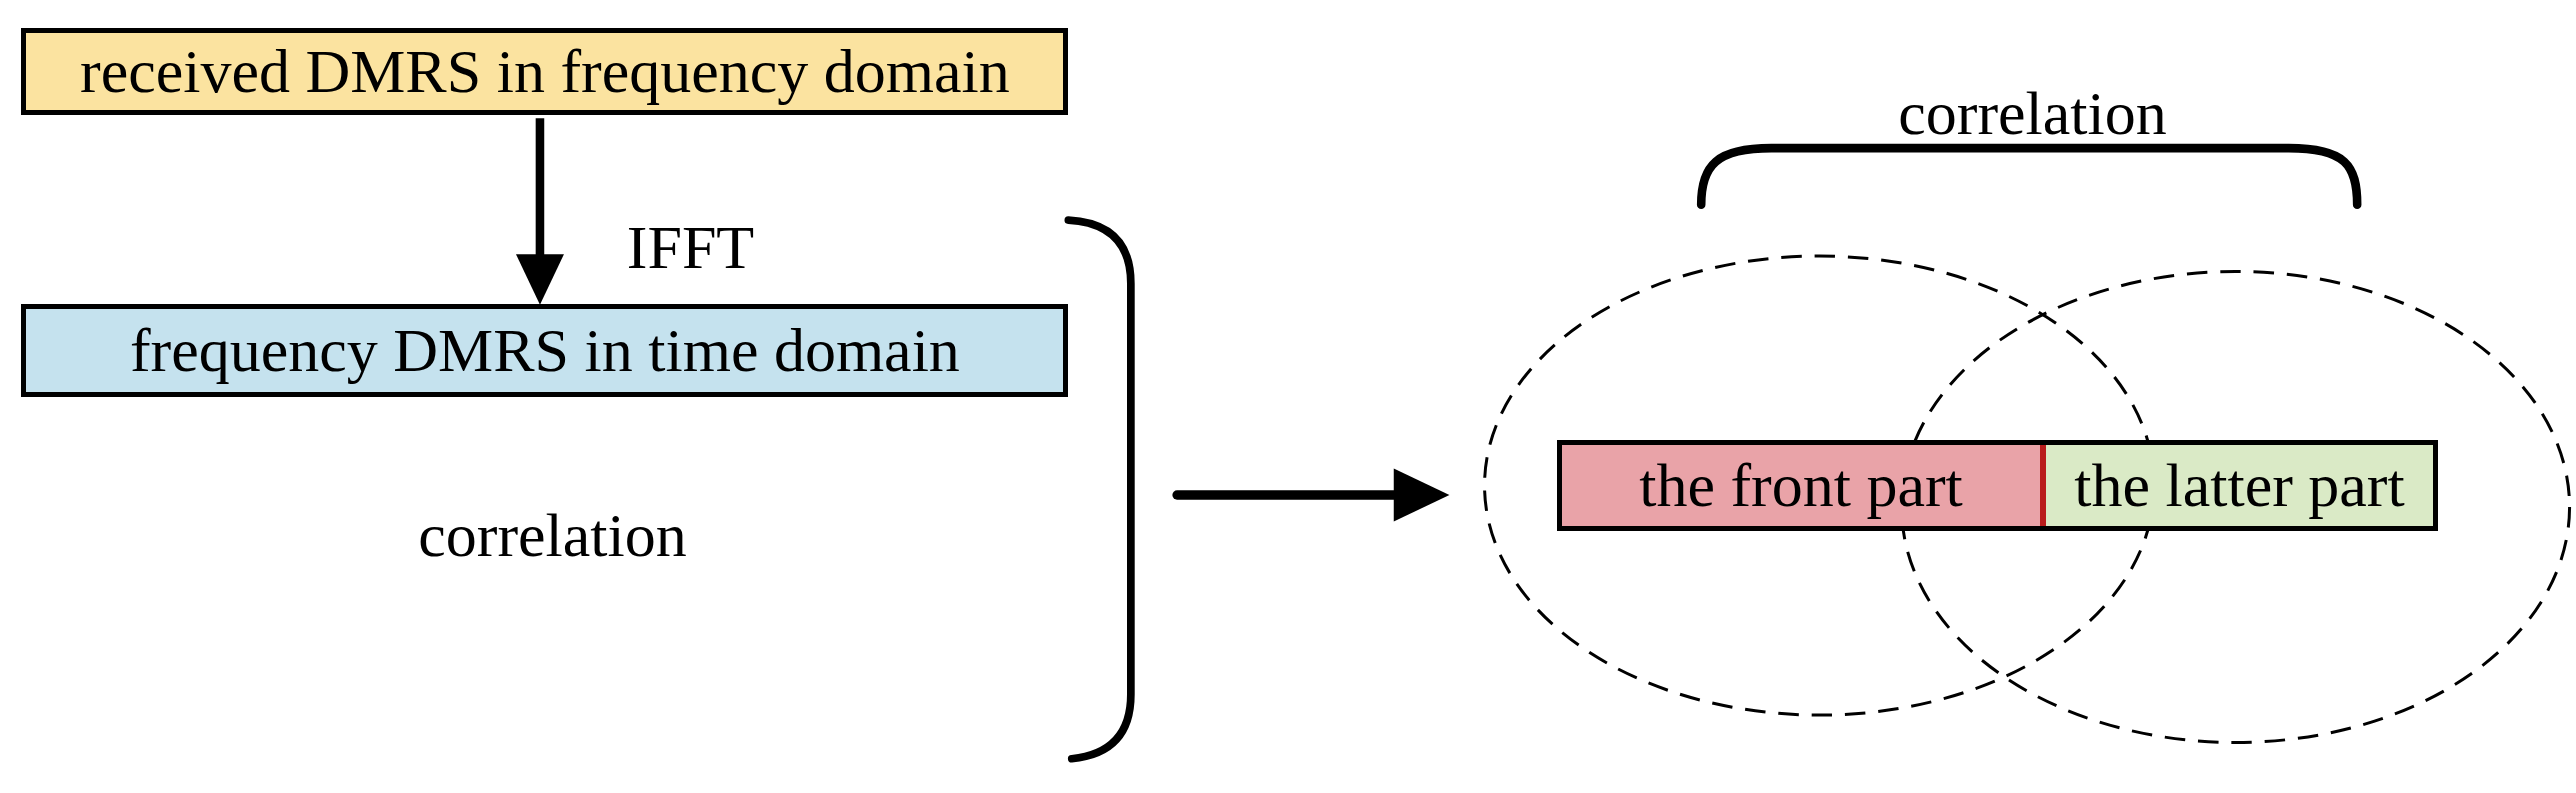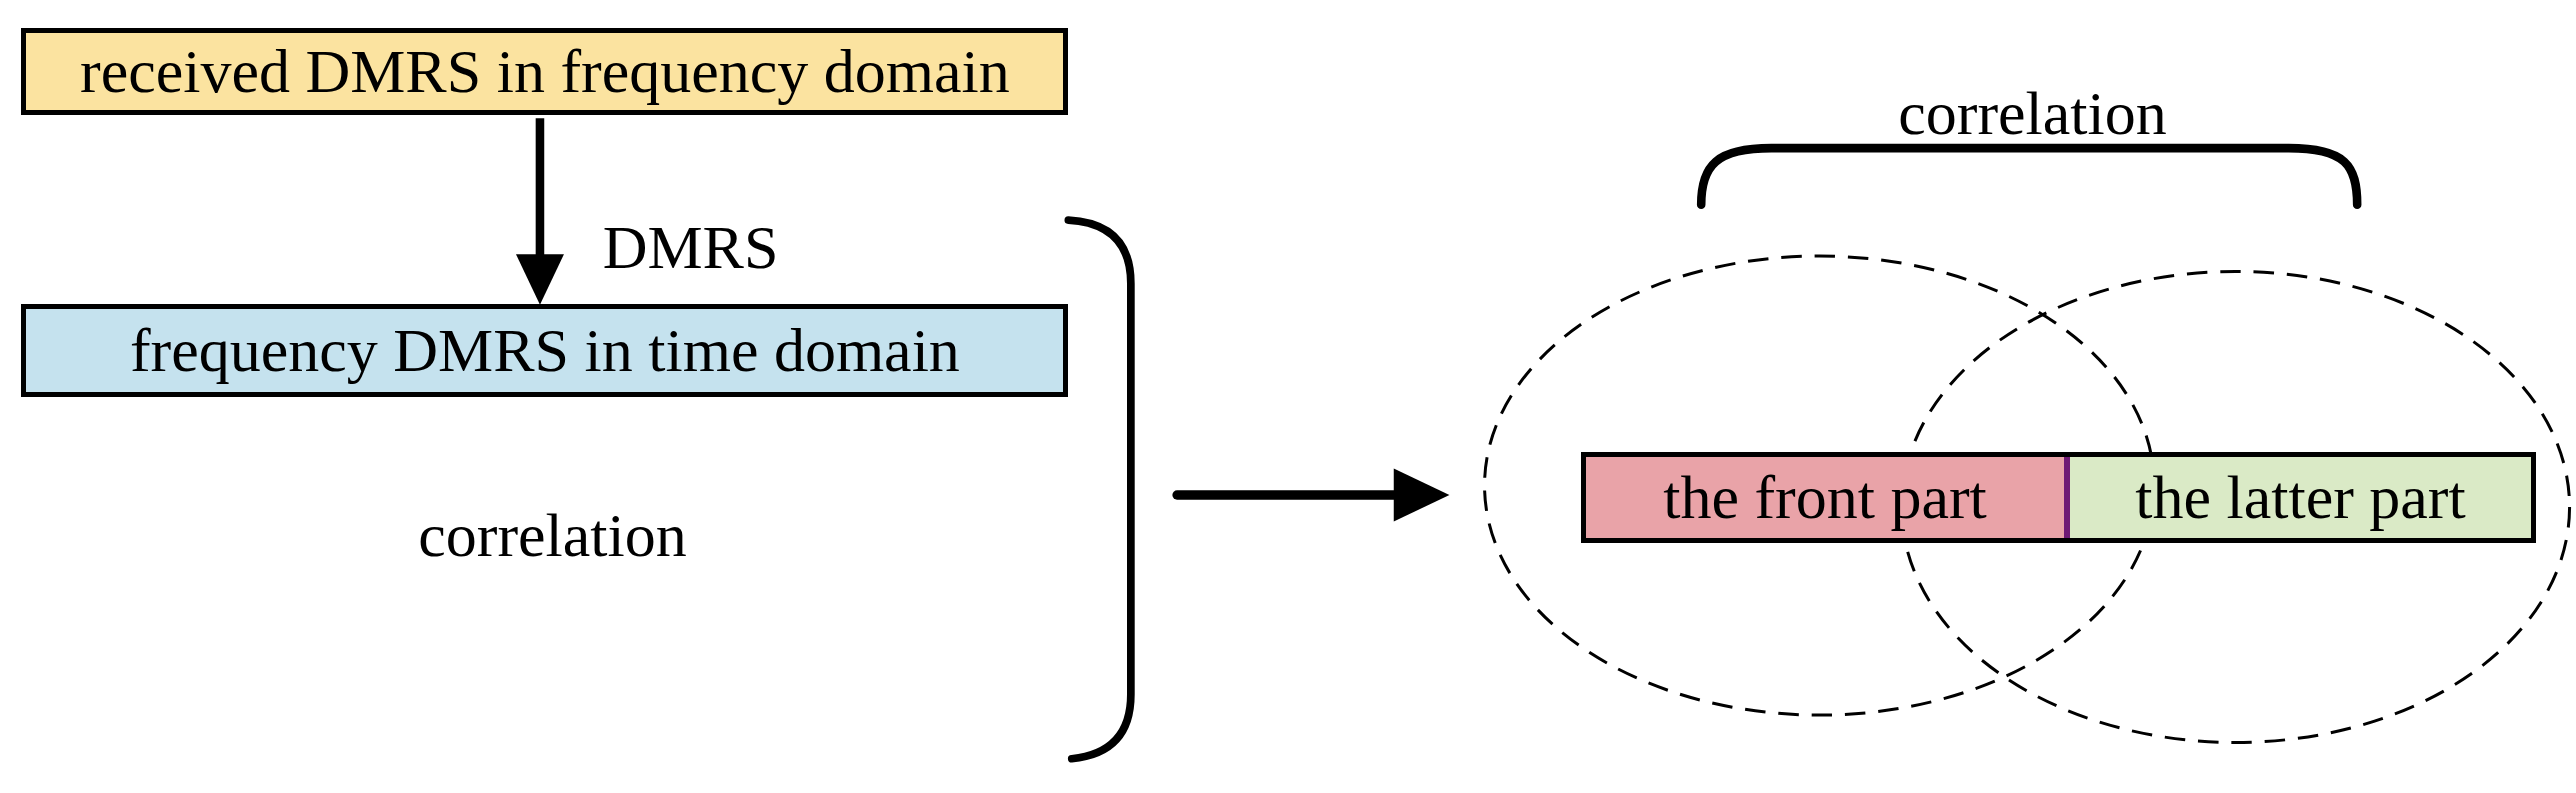--- a/index.html
+++ b/index.html
@@ -32,34 +32,33 @@
     line-height:65px;
     text-align:center;
     white-space:nowrap;
     margin-top:40px;
   }
   .label-ifft{left:562px;top:175px;width:257px;}
   .label-corr-left{left:381px;top:463px;width:343px;}
   .label-corr-right{left:1861px;top:41px;width:343px;}
   .bar{
     position:absolute;
-    left:1557px;top:452px;width:955px;height:91px;
+    left:1557px;top:440px;width:881px;height:91px;
     border:5.1px solid #000;
     box-sizing:border-box;
     display:flex;
-    margin-left:24px;
   }
   .bar-seg{
     display:flex;align-items:center;justify-content:center;
     font-size:62px;white-space:nowrap;
     box-sizing:border-box;
     height:100%;
   }
   .bar-seg.red{width:478px;background:var(--bar-red,#E9A3A8);}
-  .bar-seg.green{flex:1;background:var(--bar-green,#DAEAC6);border-left:6px solid #701a75;text-align:right;}
+  .bar-seg.green{flex:1;background:var(--bar-green,#DAEAC6);border-left:6px solid #b91c1c;text-align:right;}
 </style>
 </head>
 <body>
 
 <div class="canvas">
 
   <svg class="shapes" viewBox="0 0 3007 926" aria-hidden="true">
 
     <g>
       <line x1="630" y1="138" x2="630" y2="300" stroke="#000" stroke-width="10"></line>
@@ -76,21 +75,21 @@
     <path d="M 1986 239 C 1986 193 2004 173 2068 173 L 2672 173 C 2738 173 2752 193 2752 239" fill="none" stroke="#000" stroke-width="10" stroke-linecap="round"></path>
 
     <ellipse cx="2124" cy="567" rx="391" ry="268" fill="none" stroke="#000" stroke-width="3.5" stroke-dasharray="24 15"></ellipse>
     <ellipse cx="2610" cy="592" rx="390" ry="275" fill="none" stroke="#000" stroke-width="3.5" stroke-dasharray="24 15"></ellipse>
   </svg>
 
   <div class="box yellow box-frequency">
     <span>received DMRS in frequency domain</span>
   </div>
 
-  <div class="label label-ifft">DMRS</div>
+  <div class="label label-ifft">IFFT</div>
 
   <div class="box blue box-received-time">
     <span>frequency DMRS in time domain</span>
   </div>
 
   <div class="label label-corr-left">correlation</div>
 
 
   <div class="label label-corr-right">correlation</div>
 

